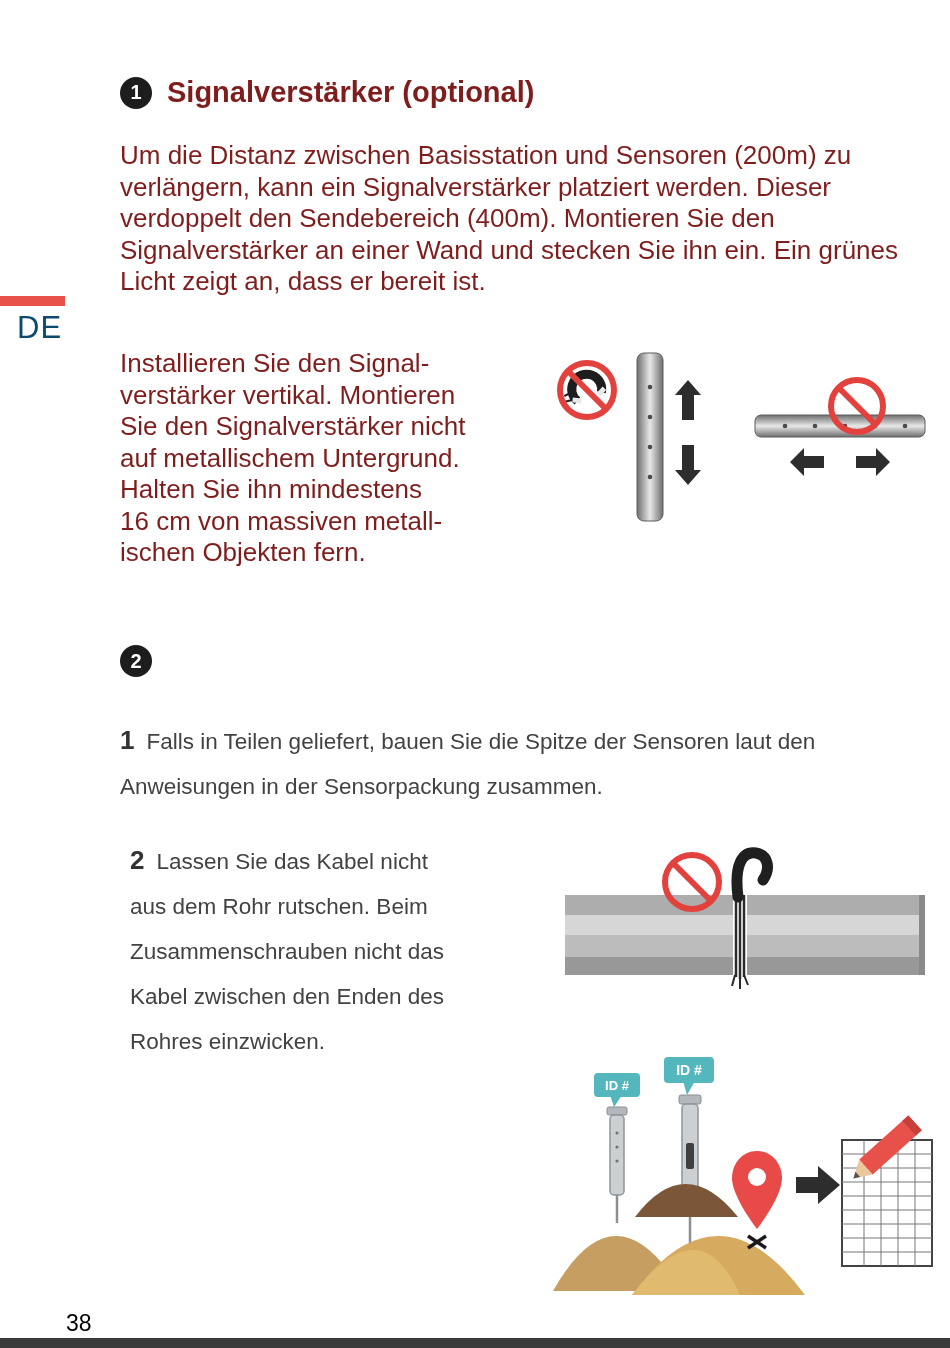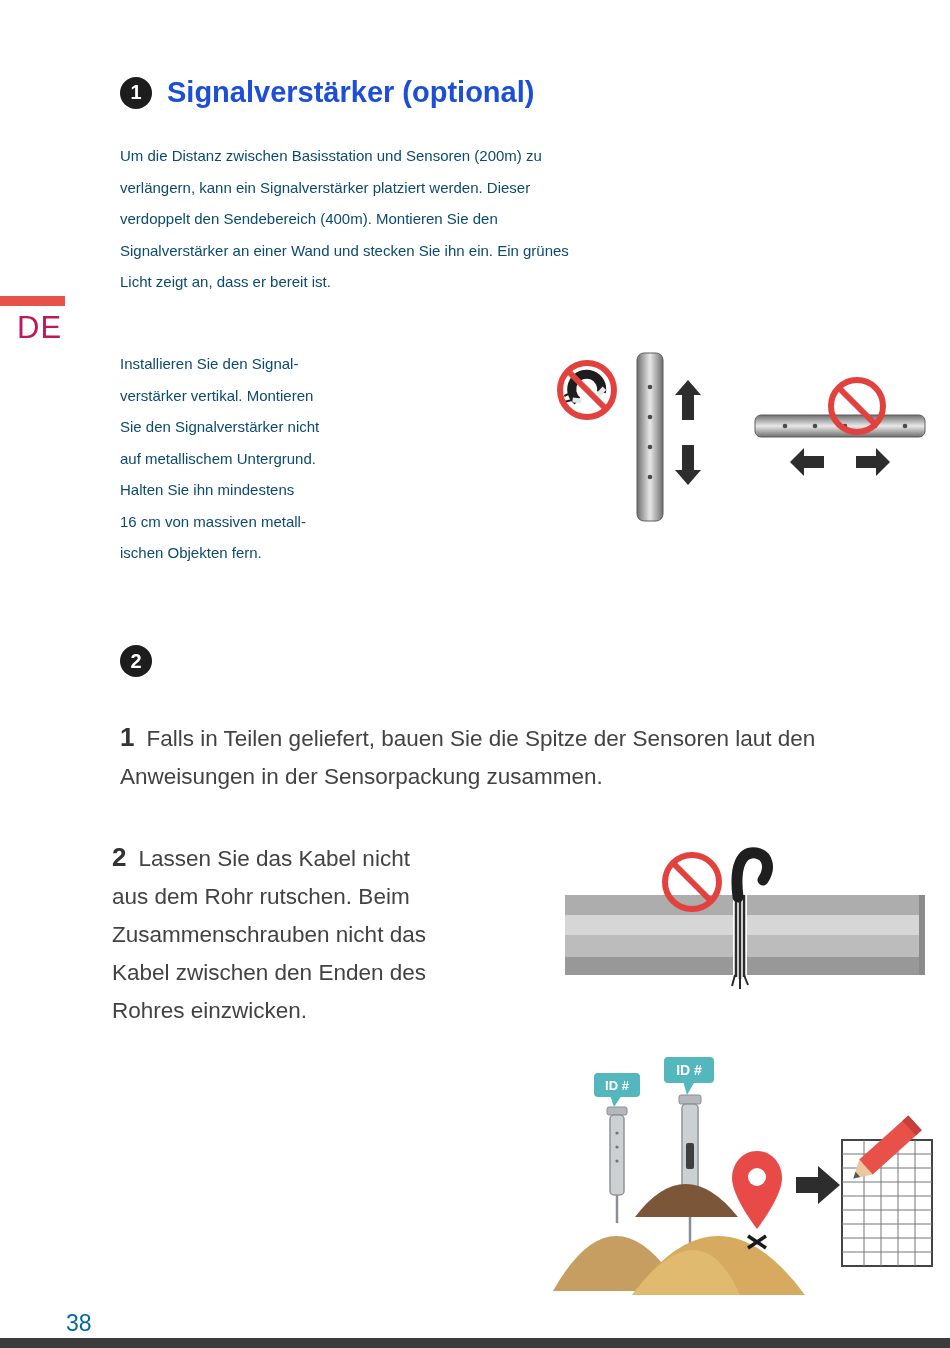--- a/index.html
+++ b/index.html
@@ -7,34 +7,34 @@
     position:relative; width:950px; height:1348px; background:#ffffff;
     font-family:"Liberation Sans","DejaVu Sans",sans-serif; color:#404040;
     overflow:hidden;
   }
   .section-heading { position:absolute; display:flex; align-items:center; gap:15px; }
   .badge {
     width:32px; height:32px; border-radius:50%; background:#1d1d1d; color:#ffffff;
     font-size:20px; font-weight:bold; display:flex; align-items:center; justify-content:center;
     flex:0 0 auto;
   }
-  .heading-title { font-size:29px; font-weight:bold; color:#1d4ed8; }
+  .heading-title { font-size:29px; font-weight:bold; color:#7f1d1d; }
 
   .body-text {
-    position:absolute; font-size:15px; line-height:31.5px; color:#0c4a6e;
+    position:absolute; font-size:26px; line-height:31.5px; color:#7f1d1d;
     white-space:pre-line;
   }
-  .step { position:absolute; font-size:22.5px; line-height:38px; color:#424242; }
+  .step { position:absolute; font-size:22.5px; line-height:45px; color:#424242; }
   .step-num { font-size:26px; font-weight:bold; color:#333333; margin-right:12px; }
   .step-text { white-space:pre-line; }
 
   .de-bar { position:absolute; left:0; top:296px; width:65px; height:10px; }
-  .de-label { position:absolute; left:17px; top:310px; font-size:31px; color:#be185d; letter-spacing:1px; }
-
-  .page-number { position:absolute; left:66px; top:1310px; font-size:23px; color:#0369a1; }
+  .de-label { position:absolute; left:17px; top:310px; font-size:31px; color:#0c4a6e; letter-spacing:1px; }
+
+  .page-number { position:absolute; left:66px; top:1310px; font-size:23px; color:#000000; }
   .footer-bar { position:absolute; left:0; bottom:0; width:100%; height:10px; background:#3b3b3b; }
 
   .illustration { position:absolute; }
 </style>
 </head>
 <body>
 
 <div class="page">
 
   <div class="section-heading" style="left:120px; top:76px;">
@@ -117,21 +117,21 @@
 
   <div class="section-heading" style="left:120px; top:645px;">
     <div class="badge">2</div>
   </div>
 
   <div class="step" style="left:120px; top:718px; width:810px;">
     <span class="step-num">1</span><span class="step-text">Falls in Teilen geliefert, bauen Sie die Spitze der Sensoren laut den
 Anweisungen in der Sensorpackung zusammen.</span>
   </div>
 
-  <div class="step" style="left:112px; top:838px; width:430px;">
+  <div class="step" style="left:130px; top:838px; width:430px;">
     <span class="step-num">2</span><span class="step-text">Lassen Sie das Kabel nicht
 aus dem Rohr rutschen. Beim
 Zusammenschrauben nicht das
 Kabel zwischen den Enden des
 Rohres einzwicken.</span>
   </div>
 
   <svg class="illustration" style="left:560px; top:845px;" width="375" height="150" viewBox="0 0 375 150">
     <g>
 

